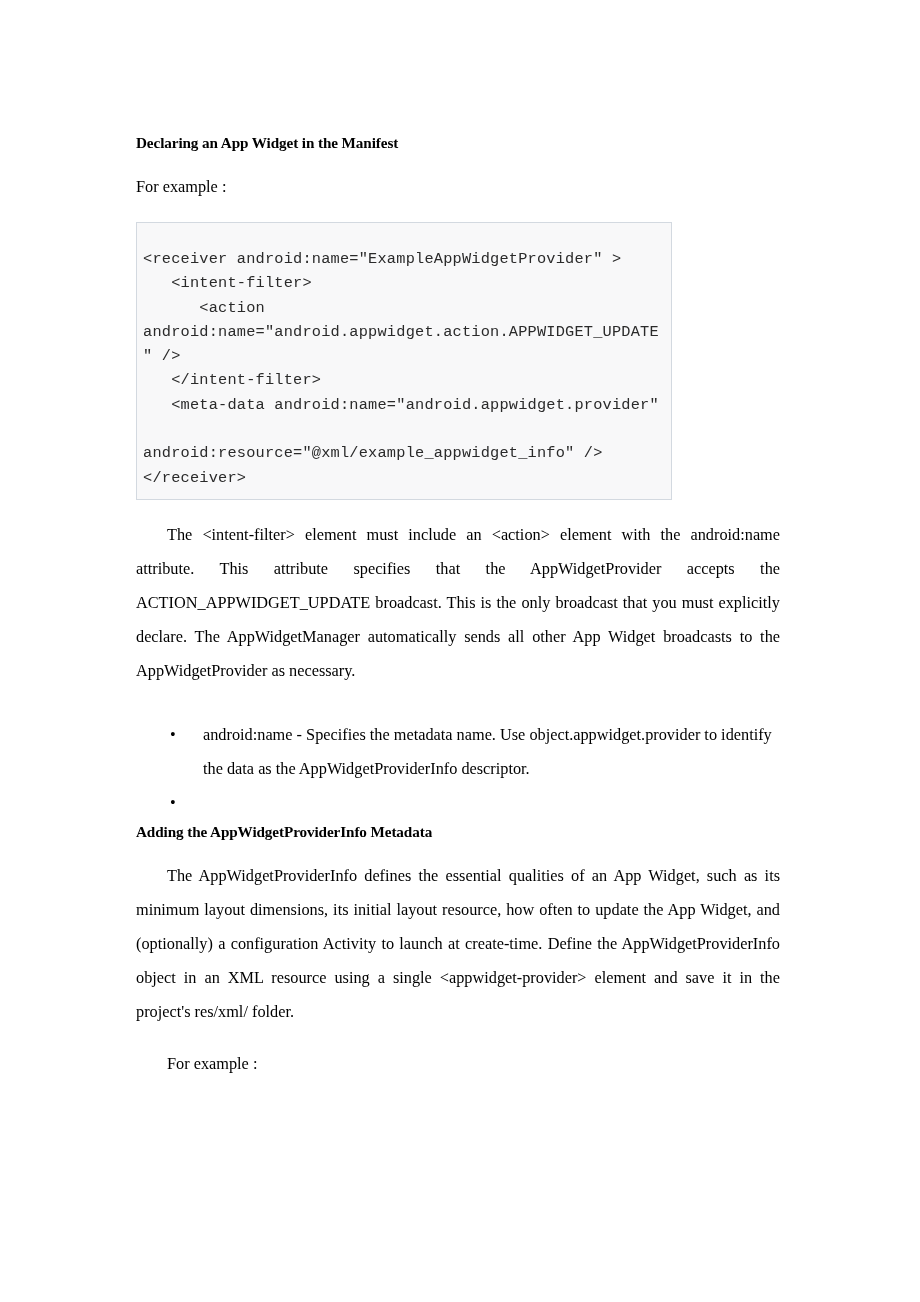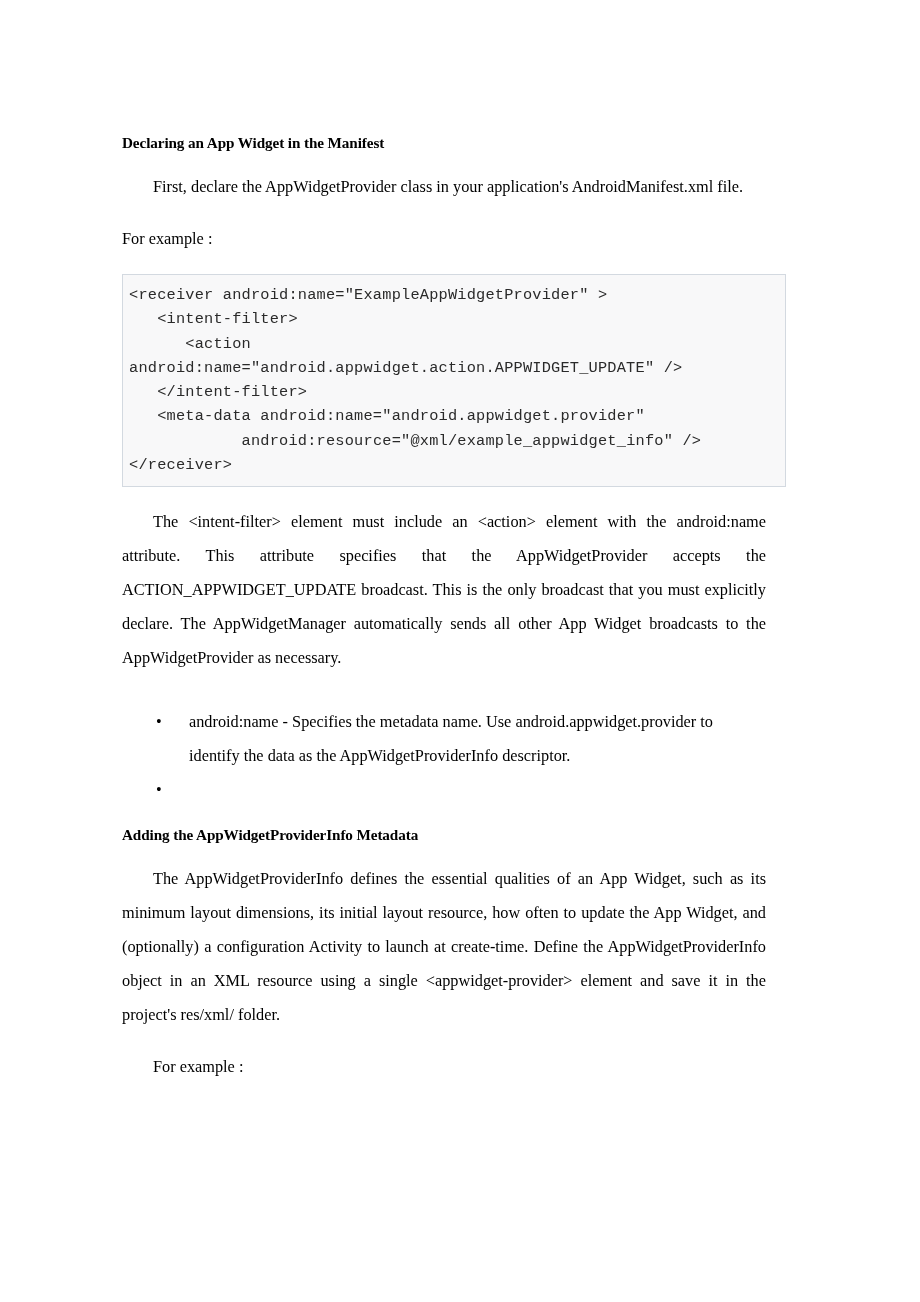--- a/index.html
+++ b/index.html
@@ -11,34 +11,34 @@
     position: relative;
     width: 920px;
     height: 1302px;
     background: #ffffff;
     overflow: hidden;
     font-family: "Liberation Serif", "DejaVu Serif", serif;
     color: #000000;
   }
   .content {
     position: absolute;
-    left: 122px;
+    left: 136px;
     top: 133px;
     width: 644px;
   }
 
   .doc-heading {
     font-size: 15.2px;
     font-weight: bold;
     line-height: 1.25;
     margin: 0 0 18px 0;
     letter-spacing: -0.1px;
   }
   .doc-heading.second {
-    margin-top: 52px;
+    margin-top: 36px;
     margin-bottom: 18px;
     font-family: Liberation Serif, serif;
   }
 
   p.para {
     font-size: 16.3px;
     line-height: 34px;
     text-align: justify;
     text-justify: inter-word;
     margin: 0 0 18px 0;
@@ -48,22 +48,22 @@
   }
   p.para.no-indent {
     text-indent: 0;
   }
 
   .code-block {
     box-sizing: border-box;
     border: 1px solid #d3d9e0;
     background: #f8f8f9;
     margin: 0 0 18px 0;
-    padding: 8px 0 9px 0;
-    width: 664px;
+    padding: 24px 0 9px 0;
+    width: 536px;
   }
   .code-block pre {
     margin: 0;
     padding: 0 6px;
     font-family: "Liberation Mono", "DejaVu Sans Mono", monospace;
     font-size: 15.3px;
     line-height: 24.3px;
     color: #2a2a2a;
     white-space: pre-wrap;
     word-break: break-word;
@@ -94,21 +94,20 @@
   .spacer-sm { height: 12px; }
 </style>
 </head>
 <body>
 
 <div class="page">
   <div class="content">
 
     <h2 class="doc-heading">Declaring an App Widget in the Manifest</h2>
 
-    <p class="para">First, declare the AppWidgetProvider class in your application's AndroidManifest.xml file.</p>
 
     <p class="para no-indent">For example :</p>
 
     <div class="code-block">
       <pre>&lt;receiver android:name="ExampleAppWidgetProvider" &gt;
    &lt;intent-filter&gt;
       &lt;action
 android:name="android.appwidget.action.APPWIDGET_UPDATE" /&gt;
    &lt;/intent-filter&gt;
    &lt;meta-data android:name="android.appwidget.provider"
@@ -118,21 +117,21 @@
 
 
     <p class="para">The &lt;intent-filter&gt; element must include an &lt;action&gt; element with the android:name attribute. This attribute specifies that the AppWidgetProvider accepts the ACTION_APPWIDGET_UPDATE broadcast. This is the only broadcast that you must explicitly declare. The AppWidgetManager automatically sends all other App Widget broadcasts to the AppWidgetProvider as necessary.</p>
 
 
     <div class="spacer-sm"></div>
 
     <ul class="bullets">
       <li>
         <span class="bullet-marker">•</span>
-        <span>android:name - Specifies the metadata name. Use android.appwidget.provider to identify the data as the AppWidgetProviderInfo descriptor.</span>
+        <span>android:name - Specifies the metadata name. Use object.appwidget.provider to identify the data as the AppWidgetProviderInfo descriptor.</span>
       </li>
       <li>
         <span class="bullet-marker">•</span>
       </li>
     </ul>
 
     <h2 class="doc-heading second">Adding the AppWidgetProviderInfo Metadata</h2>
 
     <p class="para">The AppWidgetProviderInfo defines the essential qualities of an App Widget, such as its minimum layout dimensions, its initial layout resource, how often to update the App Widget, and (optionally) a configuration Activity to launch at create-time. Define the AppWidgetProviderInfo object in an XML resource using a single &lt;appwidget-provider&gt; element and save it in the project's res/xml/ folder.</p>
 

